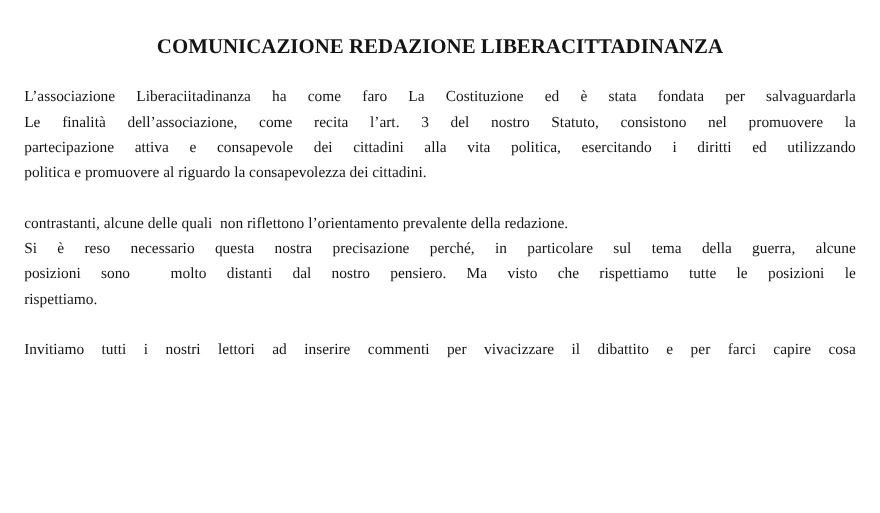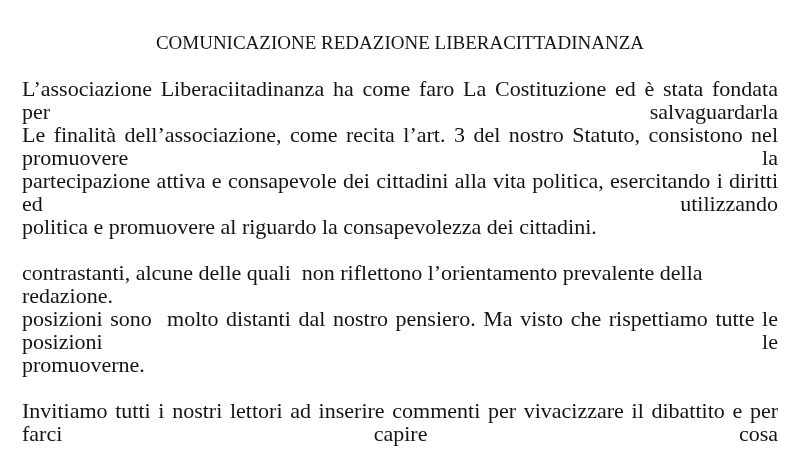--- a/index.html
+++ b/index.html
@@ -17,28 +17,28 @@
   .page {
     box-sizing: border-box;
     width: 800px;
     height: 466px;
     padding: 31px 22px 0 22px;
   }
   .title {
     margin: 0 0 23px 0;
     font-size: 19px;
     line-height: 23px;
-    font-weight: normal;
+    font-weight: bold;
     text-align: center;
   }
   .para {
     margin: 0 0 23px 0;
   }
   .line {
-    font-size: 22px;
+    font-size: 14px;
     line-height: 23px;
     text-align: left;
   }
   .line.j {
     text-align: justify;
     text-align-last: justify;
   }
 </style>
 </head>
 <body style="--bg: #ffffff; --fg: #141414;">
@@ -47,20 +47,21 @@
   <h1 class="title">COMUNICAZIONE REDAZIONE LIBERACITTADINANZA</h1>
   <div id="doc-body">
       <div class="para">
         <div class="line j">L’associazione Liberaciitadinanza ha come faro La Costituzione ed è stata fondata per salvaguardarla</div>
         <div class="line j">Le finalità dell’associazione, come recita l’art. 3 del nostro Statuto, consistono nel promuovere la</div>
         <div class="line j">partecipazione attiva e consapevole dei cittadini alla vita politica, esercitando i diritti ed utilizzando</div>
         <div class="line">politica e promuovere al riguardo la consapevolezza dei cittadini.</div>
       </div>
       <div class="para">
         <div class="line">contrastanti, alcune delle quali&nbsp; non riflettono l’orientamento prevalente della redazione.</div>
+        <div class="line j">Si è reso necessario questa nostra precisazione perché, in particolare sul tema della guerra, alcune</div>
         <div class="line j">posizioni sono&nbsp; molto distanti dal nostro pensiero. Ma visto che rispettiamo tutte le posizioni le</div>
-        <div class="line">promuoverne.</div>
+        <div class="line">rispettiamo.</div>
       </div>
       <div class="para">
         <div class="line j">Invitiamo tutti i nostri lettori ad inserire commenti per vivacizzare il dibattito e per farci capire cosa</div>
       </div>
     </div>
 </div>
 
 </body></html>

